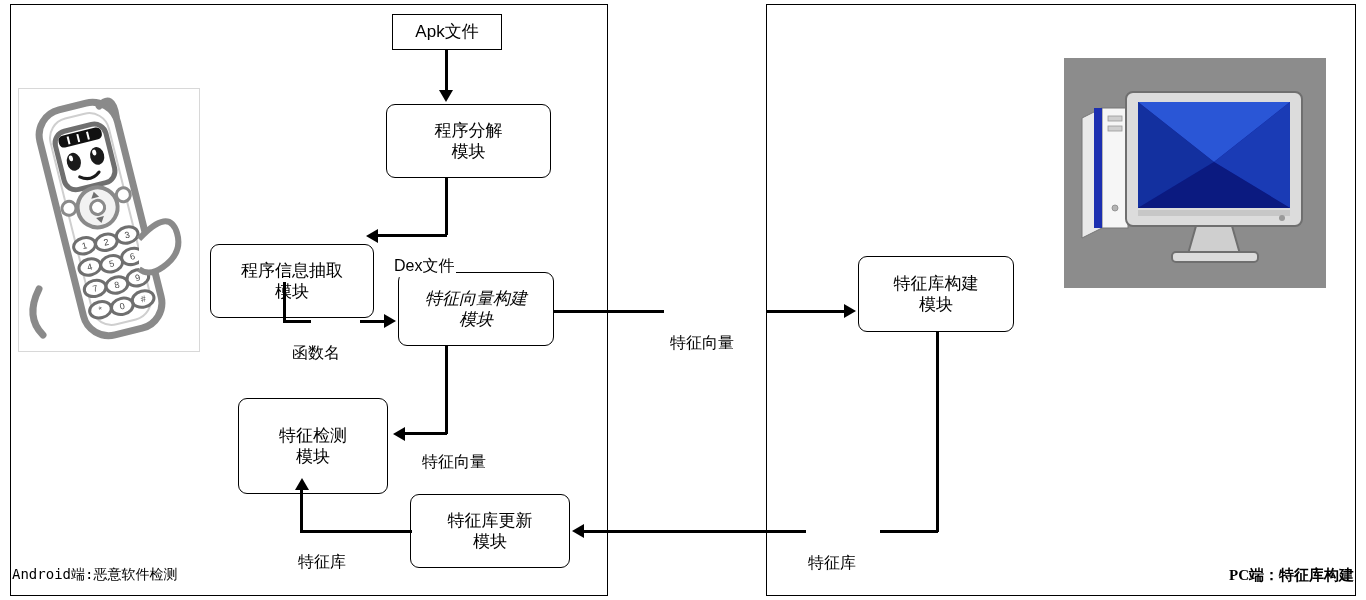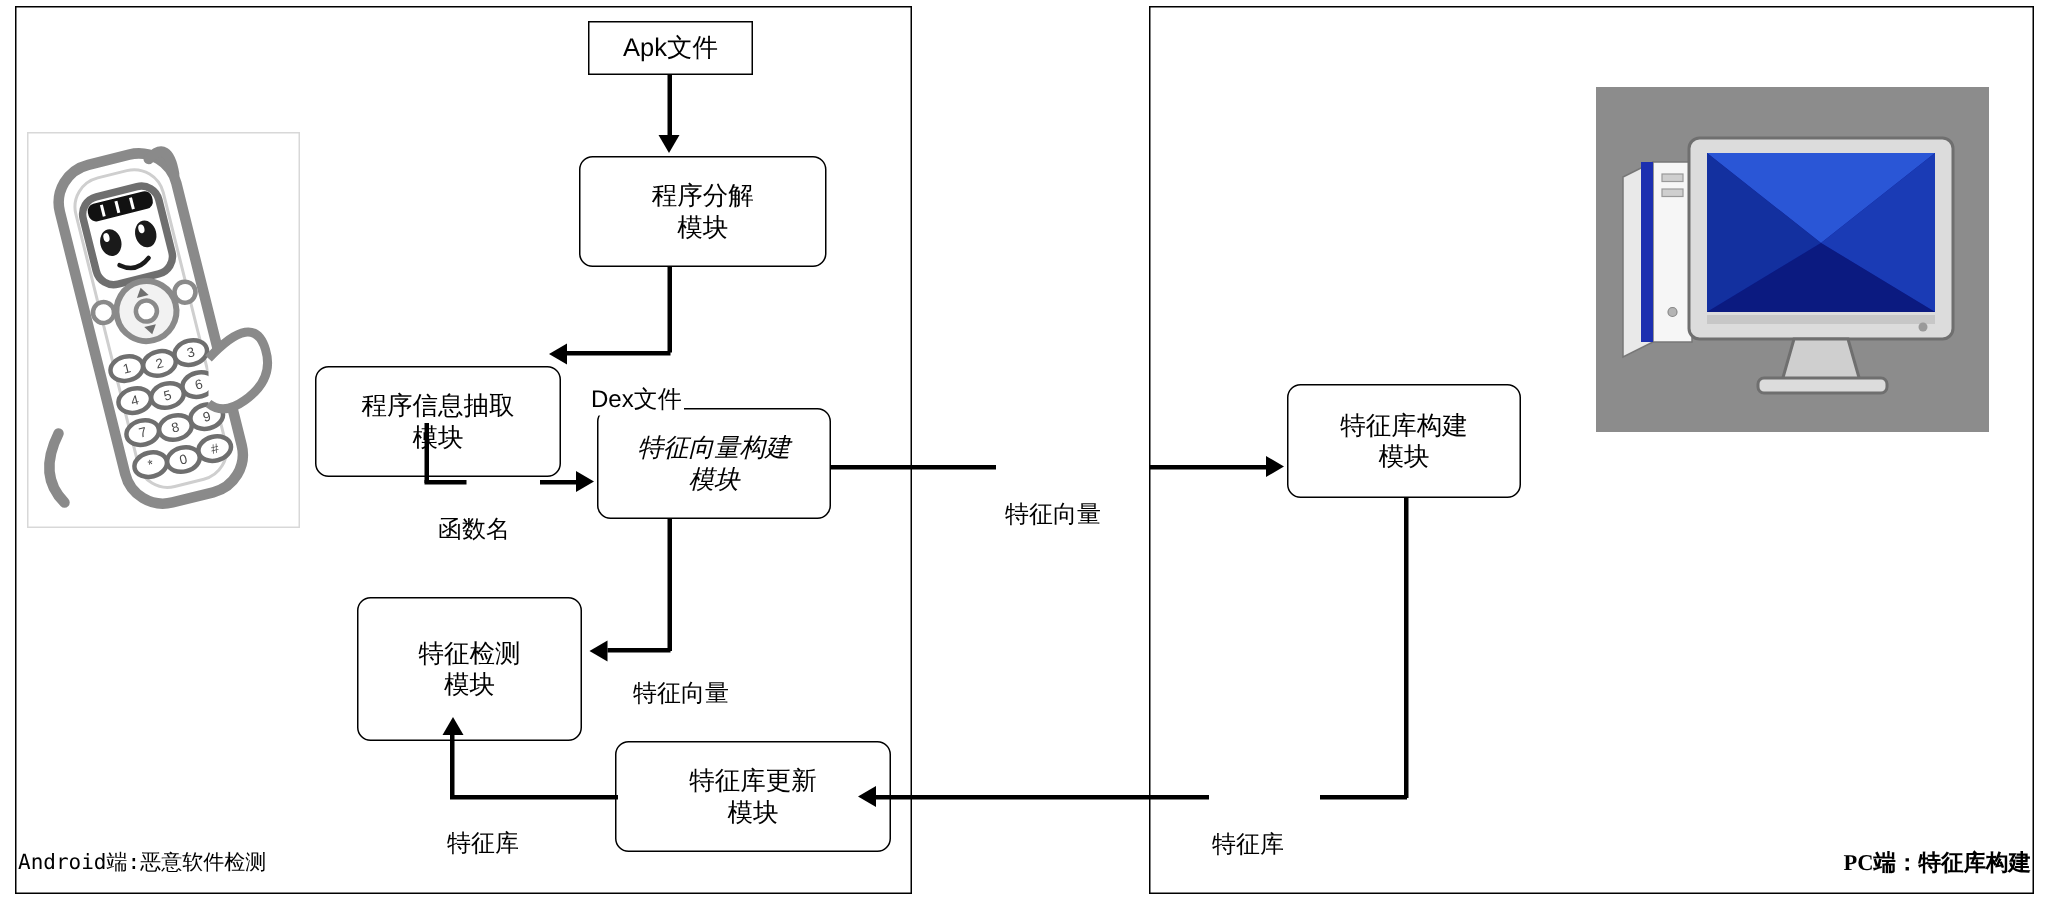--- a/index.html
+++ b/index.html
@@ -209,21 +209,21 @@
     </div>
   </div>
 
   <div class="node" id="n-detect" style="left:238px; top:398px; width:150px; height:96px;">
     <div>
       <span>特征检测</span>
       <span>模块</span>
     </div>
   </div>
 
-  <div class="node" id="n-update" style="left:410px; top:494px; width:184px; height:74px;">
+  <div class="node" id="n-update" style="left:410px; top:494px; width:160px; height:74px;">
     <div>
       <span>特征库更新</span>
       <span>模块</span>
     </div>
   </div>
 
   <div class="line v" style="left:445px; top:50px; height:42px;"></div>
   <div class="arrow down" style="left:439px; top:90px;"></div>
 
   <div class="line v" style="left:445px; top:178px; height:57px;"></div>

